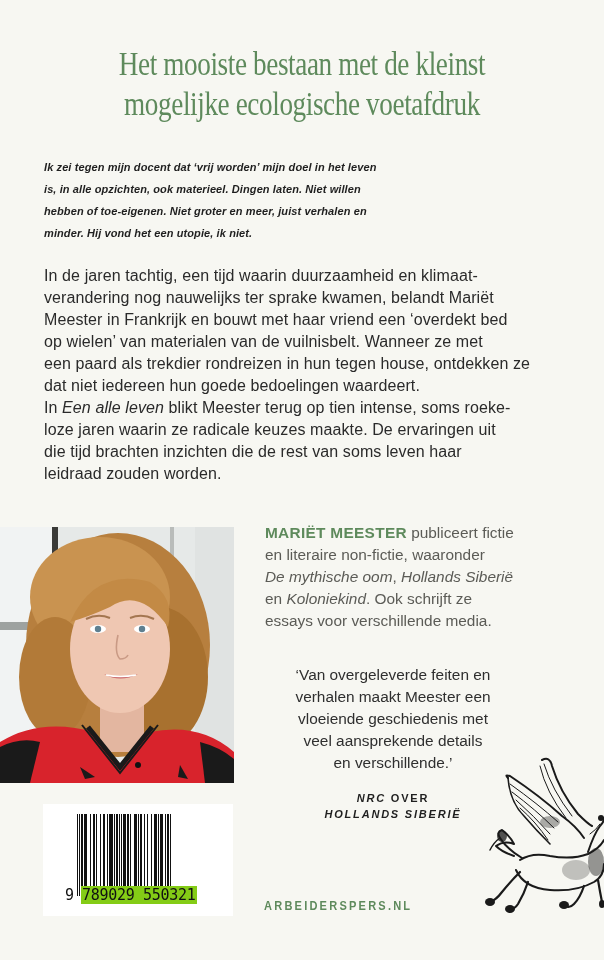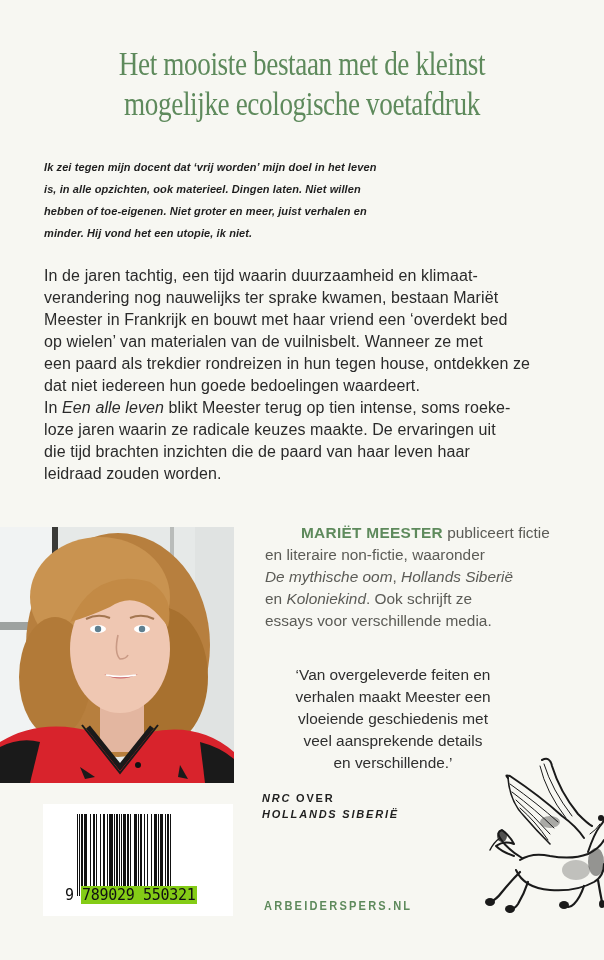--- a/index.html
+++ b/index.html
@@ -37,30 +37,31 @@
     position: absolute; left: 0; top: 527px; width: 234px; height: 256px;
     overflow: hidden;
     background: linear-gradient(90deg, #dfe3e4 0%, #eef0ef 40%, #e8ebea 100%);
   }
   .photo svg { display: block; }
   .bio {
     position: absolute; left: 265px; top: 522px; width: 330px;
     font-size: 15.4px; line-height: 22px; color: #5b5b56;
   }
   .bio div { white-space: nowrap; }
-  .bio .author-name { font-weight: bold; color: #5e8a5c; letter-spacing: 0.3px; margin-left: 36px; }
+  .bio .author-name { font-weight: bold; color: #5e8a5c; letter-spacing: 0.3px; }
   .bio em { font-style: italic; }
   .review {
     position: absolute; left: 262px; top: 664px; width: 262px;
     text-align: center;
     font-size: 15.4px; line-height: 22px; color: #2f2f2f;
   }
   .review div { white-space: nowrap; }
   .attribution {
     position: absolute; left: 262px; top: 790px; width: 262px;
+    text-align: center;
     font-size: 11px; line-height: 16px; font-weight: bold;
     letter-spacing: 1.8px; color: #1f1f1f;
   }
   .attribution em { font-style: italic; }
   .barcode {
     position: absolute; left: 43px; top: 804px; width: 190px; height: 112px;
     background: #ffffff;
   }
   .barcode-bars {
     position: absolute; left: 34px; top: 10px; width: 126px; height: 82px;
@@ -95,28 +96,28 @@
 
 <div class="intro-quote">
   <div>Ik zei tegen mijn docent dat ‘vrij worden’ mijn doel in het leven</div>
   <div>is, in alle opzichten, ook materieel. Dingen laten. Niet willen</div>
   <div>hebben of toe-eigenen. Niet groter en meer, juist verhalen en</div>
   <div>minder. Hij vond het een utopie, ik niet.</div>
 </div>
 
 <div class="body-text">
   <div>In de jaren tachtig, een tijd waarin duurzaamheid en klimaat-</div>
-  <div>verandering nog nauwelijks ter sprake kwamen, bestaan Mariët</div>
+  <div>verandering nog nauwelijks ter sprake kwamen, belandt Mariët</div>
   <div>Meester in Frankrijk en bouwt met haar vriend een ‘overdekt bed</div>
   <div>op wielen’ van materialen van de vuilnisbelt. Wanneer ze met</div>
   <div>een paard als trekdier rondreizen in hun tegen house, ontdekken ze</div>
   <div>dat niet iedereen hun goede bedoelingen waardeert.</div>
   <div><span>In </span><em>Een alle leven</em><span> blikt Meester terug op tien intense, soms roeke-</span></div>
   <div>loze jaren waarin ze radicale keuzes maakte. De ervaringen uit</div>
-  <div>die tijd brachten inzichten die de paard van haar leven haar</div>
+  <div>die tijd brachten inzichten die de rest van soms leven haar</div>
   <div>leidraad zouden worden.</div>
 </div>
 
 <div class="photo" title="Portrait of Mariët Meester">
   <svg width="234" height="256" viewBox="0 0 234 256">
 
     <rect x="0" y="0" width="234" height="256" fill="#e6e9e8"></rect>
     <rect x="0" y="0" width="55" height="256" fill="#f1f3f3"></rect>
     <rect x="52" y="0" width="6" height="140" fill="#3a3a38"></rect>
     <rect x="170" y="0" width="4" height="120" fill="#b9bcba"></rect>

